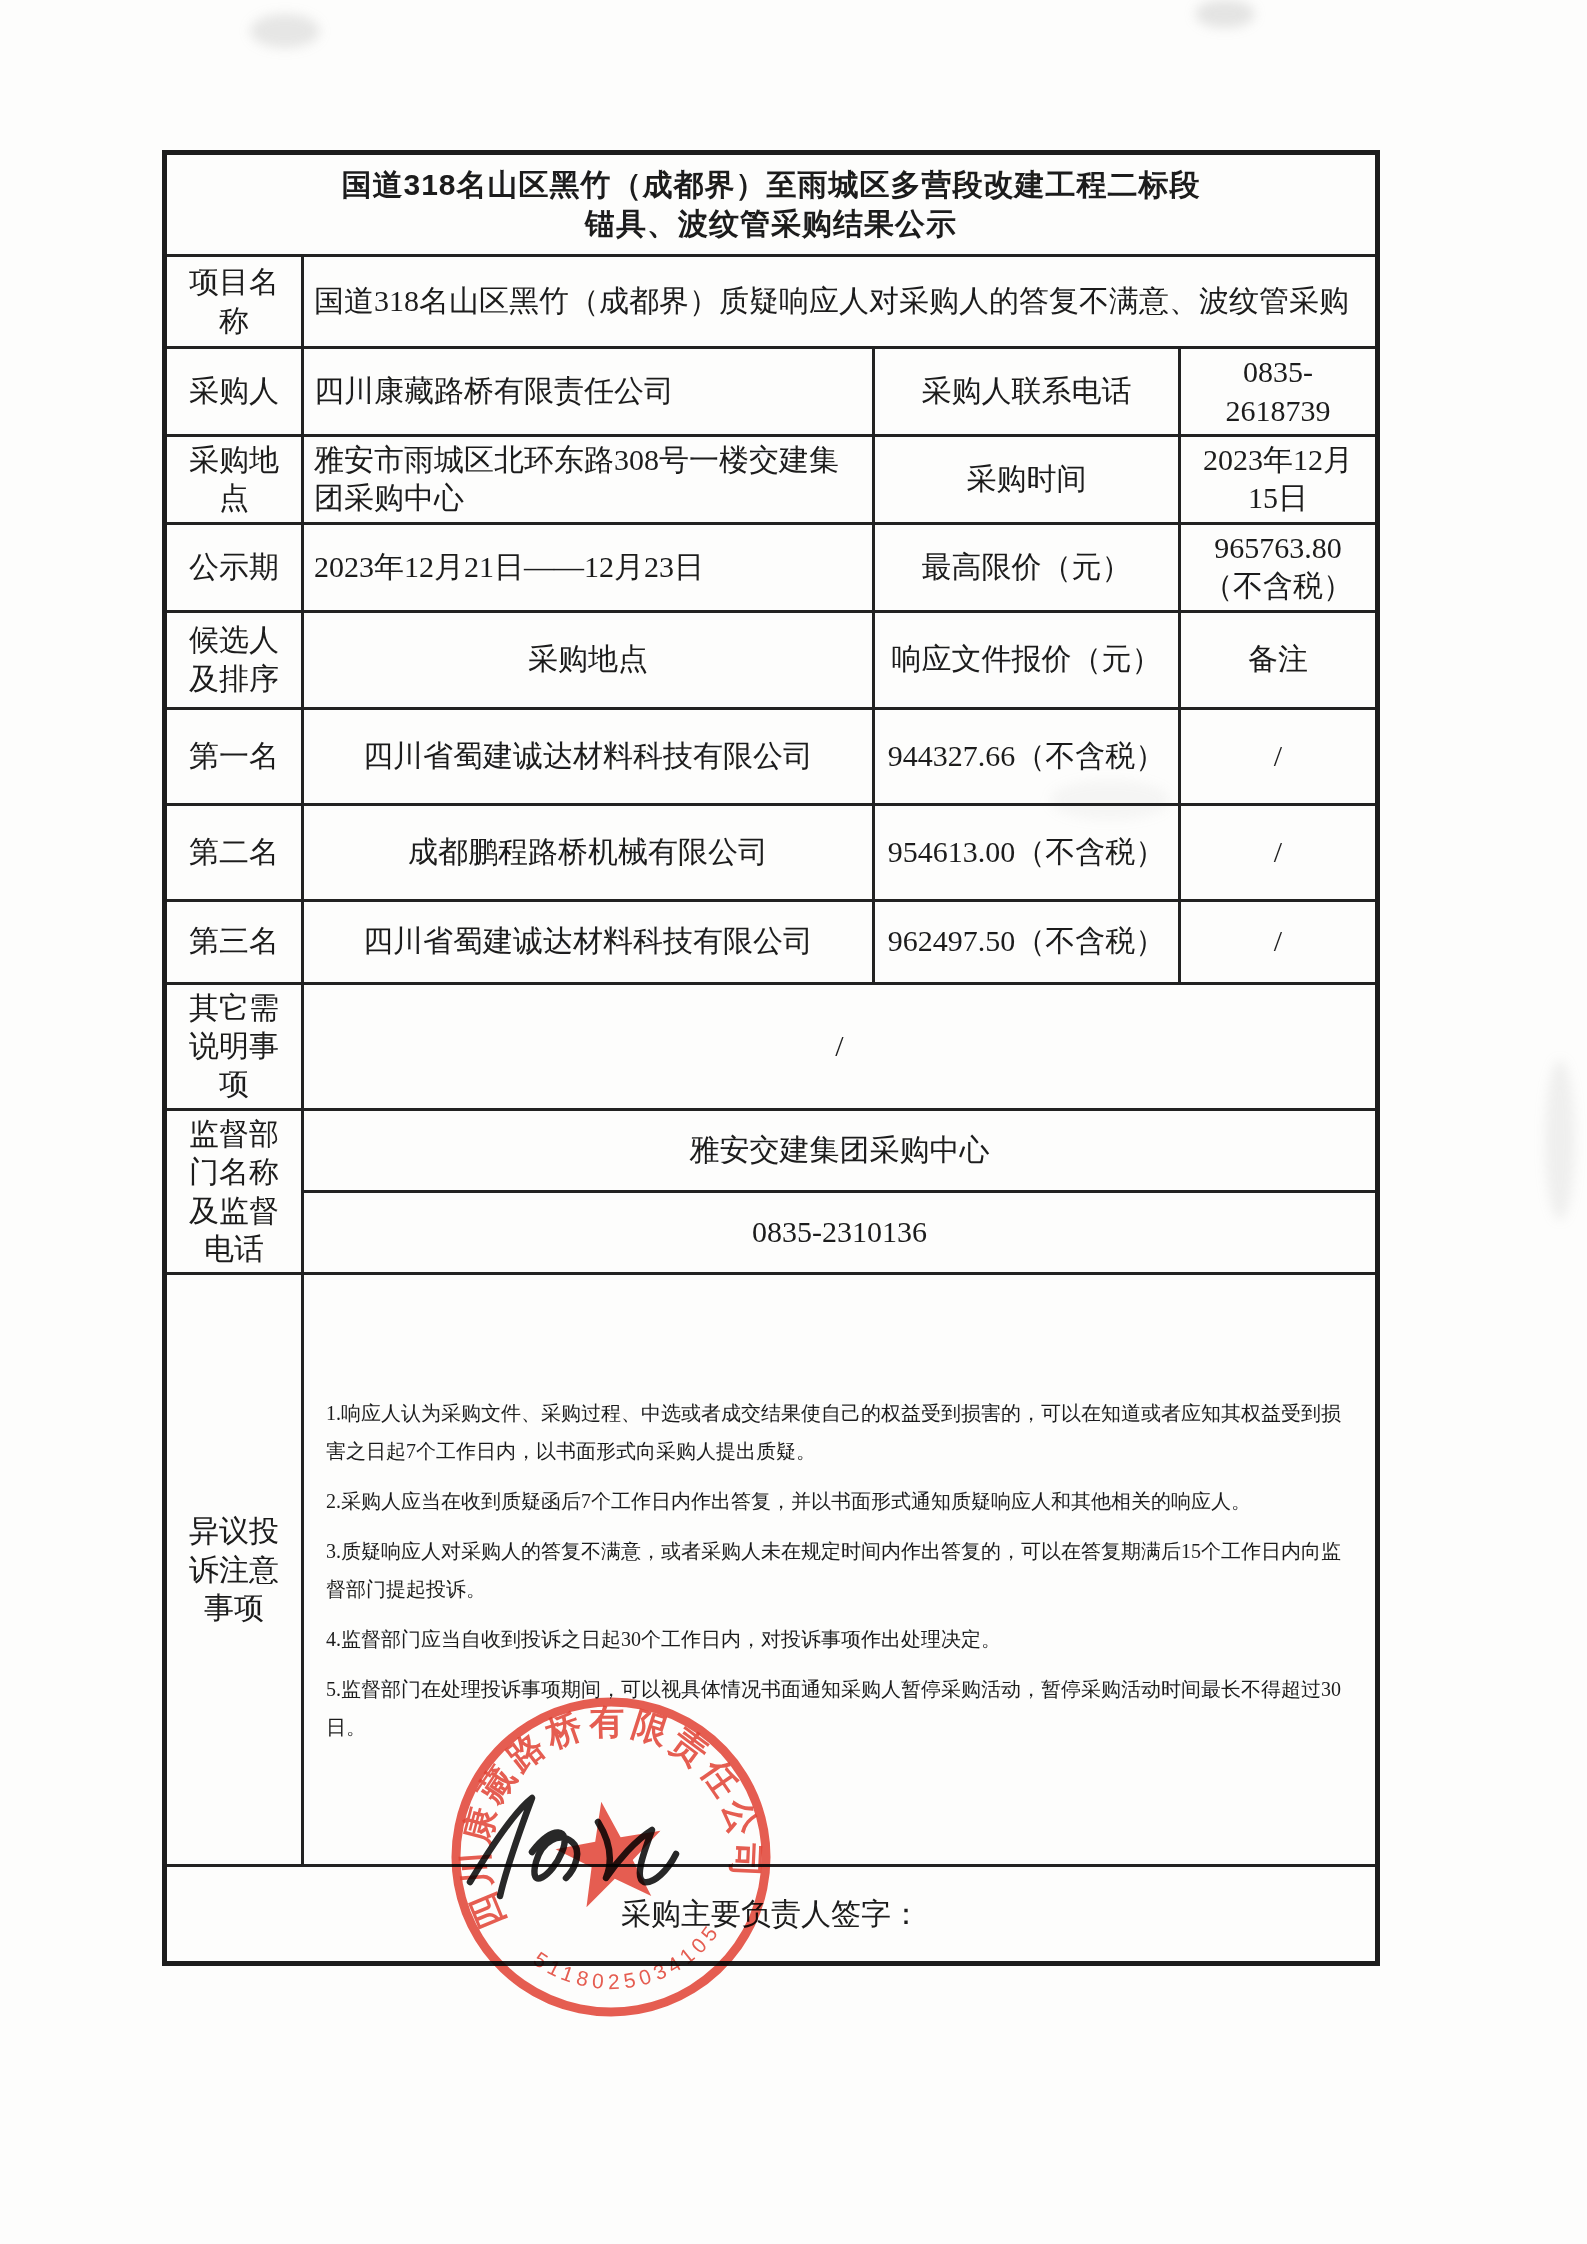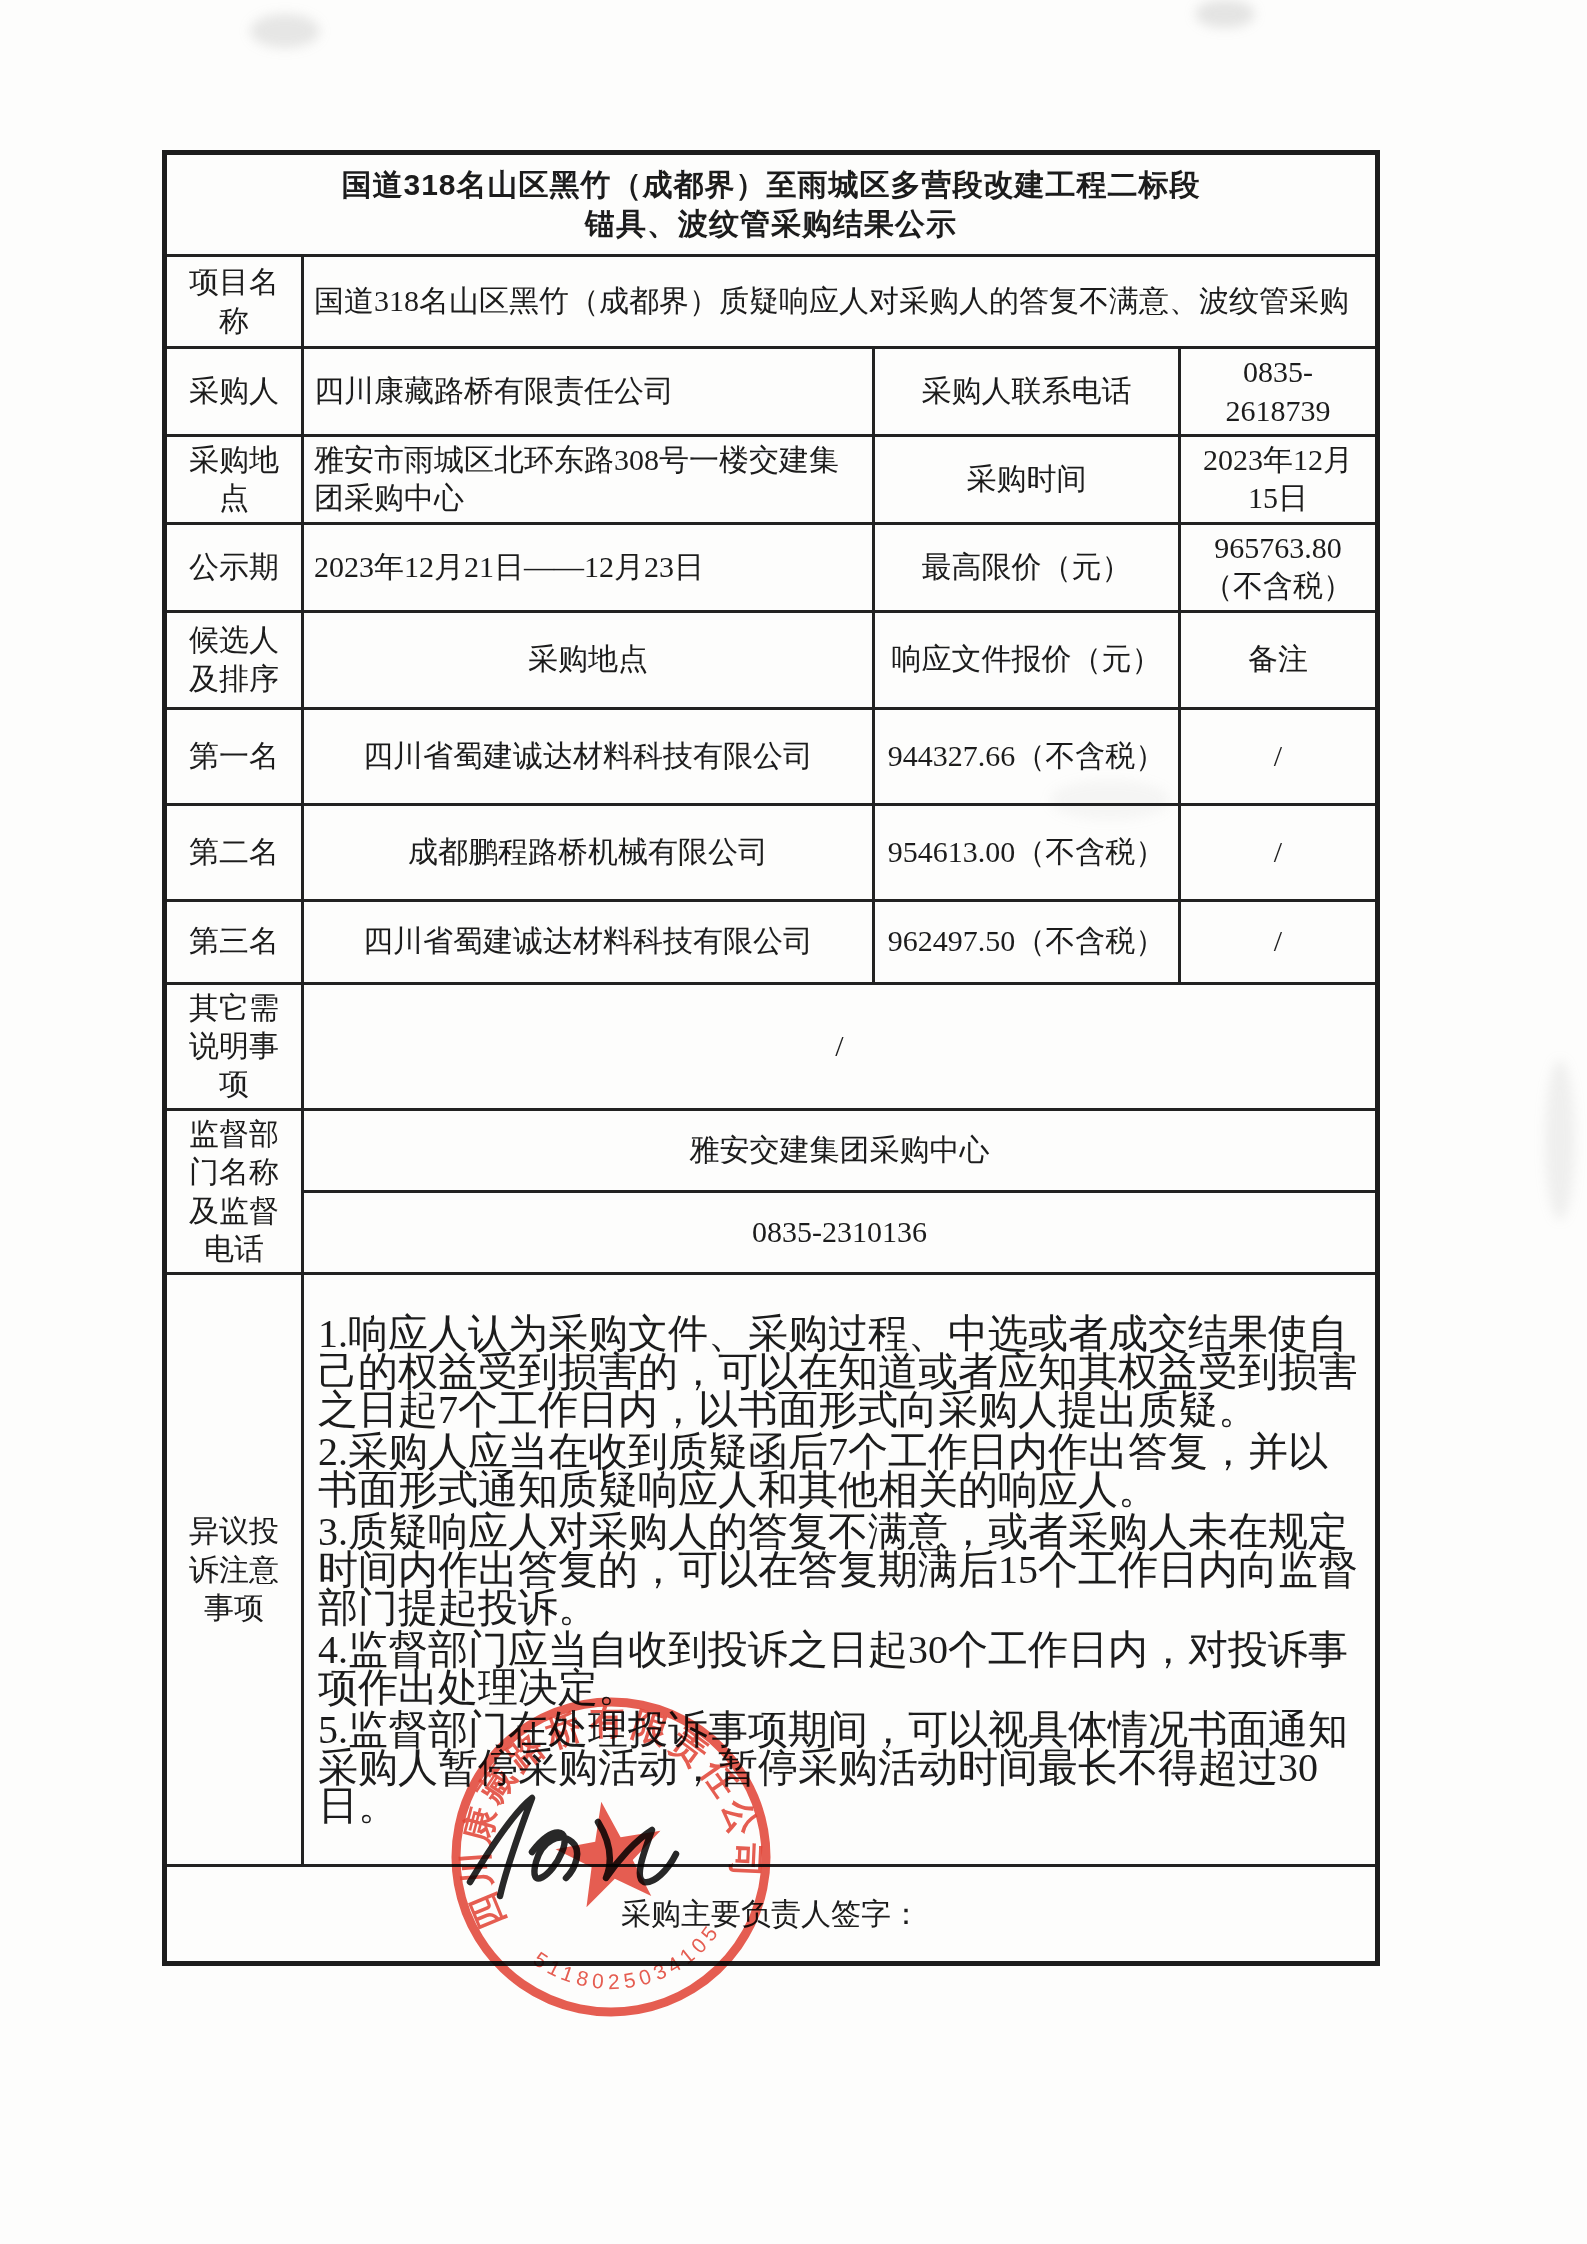--- a/index.html
+++ b/index.html
@@ -36,21 +36,21 @@
     letter-spacing:1px;
   }
   td.lbl{text-align:center;padding-left:12px;}
   td.lbl-c{text-align:center;padding:4px 6px;}
   td.l{text-align:left;}
   td.c{text-align:center;}
   td.pre{white-space:pre-line;}
   td.slash{font-size:34px;text-align:center;}
   td.proj-val{font-size:28px;letter-spacing:0;}
   td.obj-cell{padding:10px 16px;}
-  .obj-text p{margin:4px;font-size:40px;line-height:38px;text-align:left;}
+  .obj-text p{margin:12px;font-size:20px;line-height:38px;text-align:left;}
   td.sig-cell{text-align:center;padding-left:14px;font-size:31px;}
   .stamp-svg{position:absolute;left:441px;top:1687px;width:340px;height:340px;
     mix-blend-mode:multiply;transform:rotate(-10deg);}
   .sig-svg{position:absolute;left:448px;top:1782px;width:240px;height:140px;
     mix-blend-mode:multiply;}
 </style>
 </head>
 <body>
 
 <div class="scan-smudge" style="left:250px;top:14px;width:70px;height:34px;background:rgba(130,130,130,0.18);"></div>

